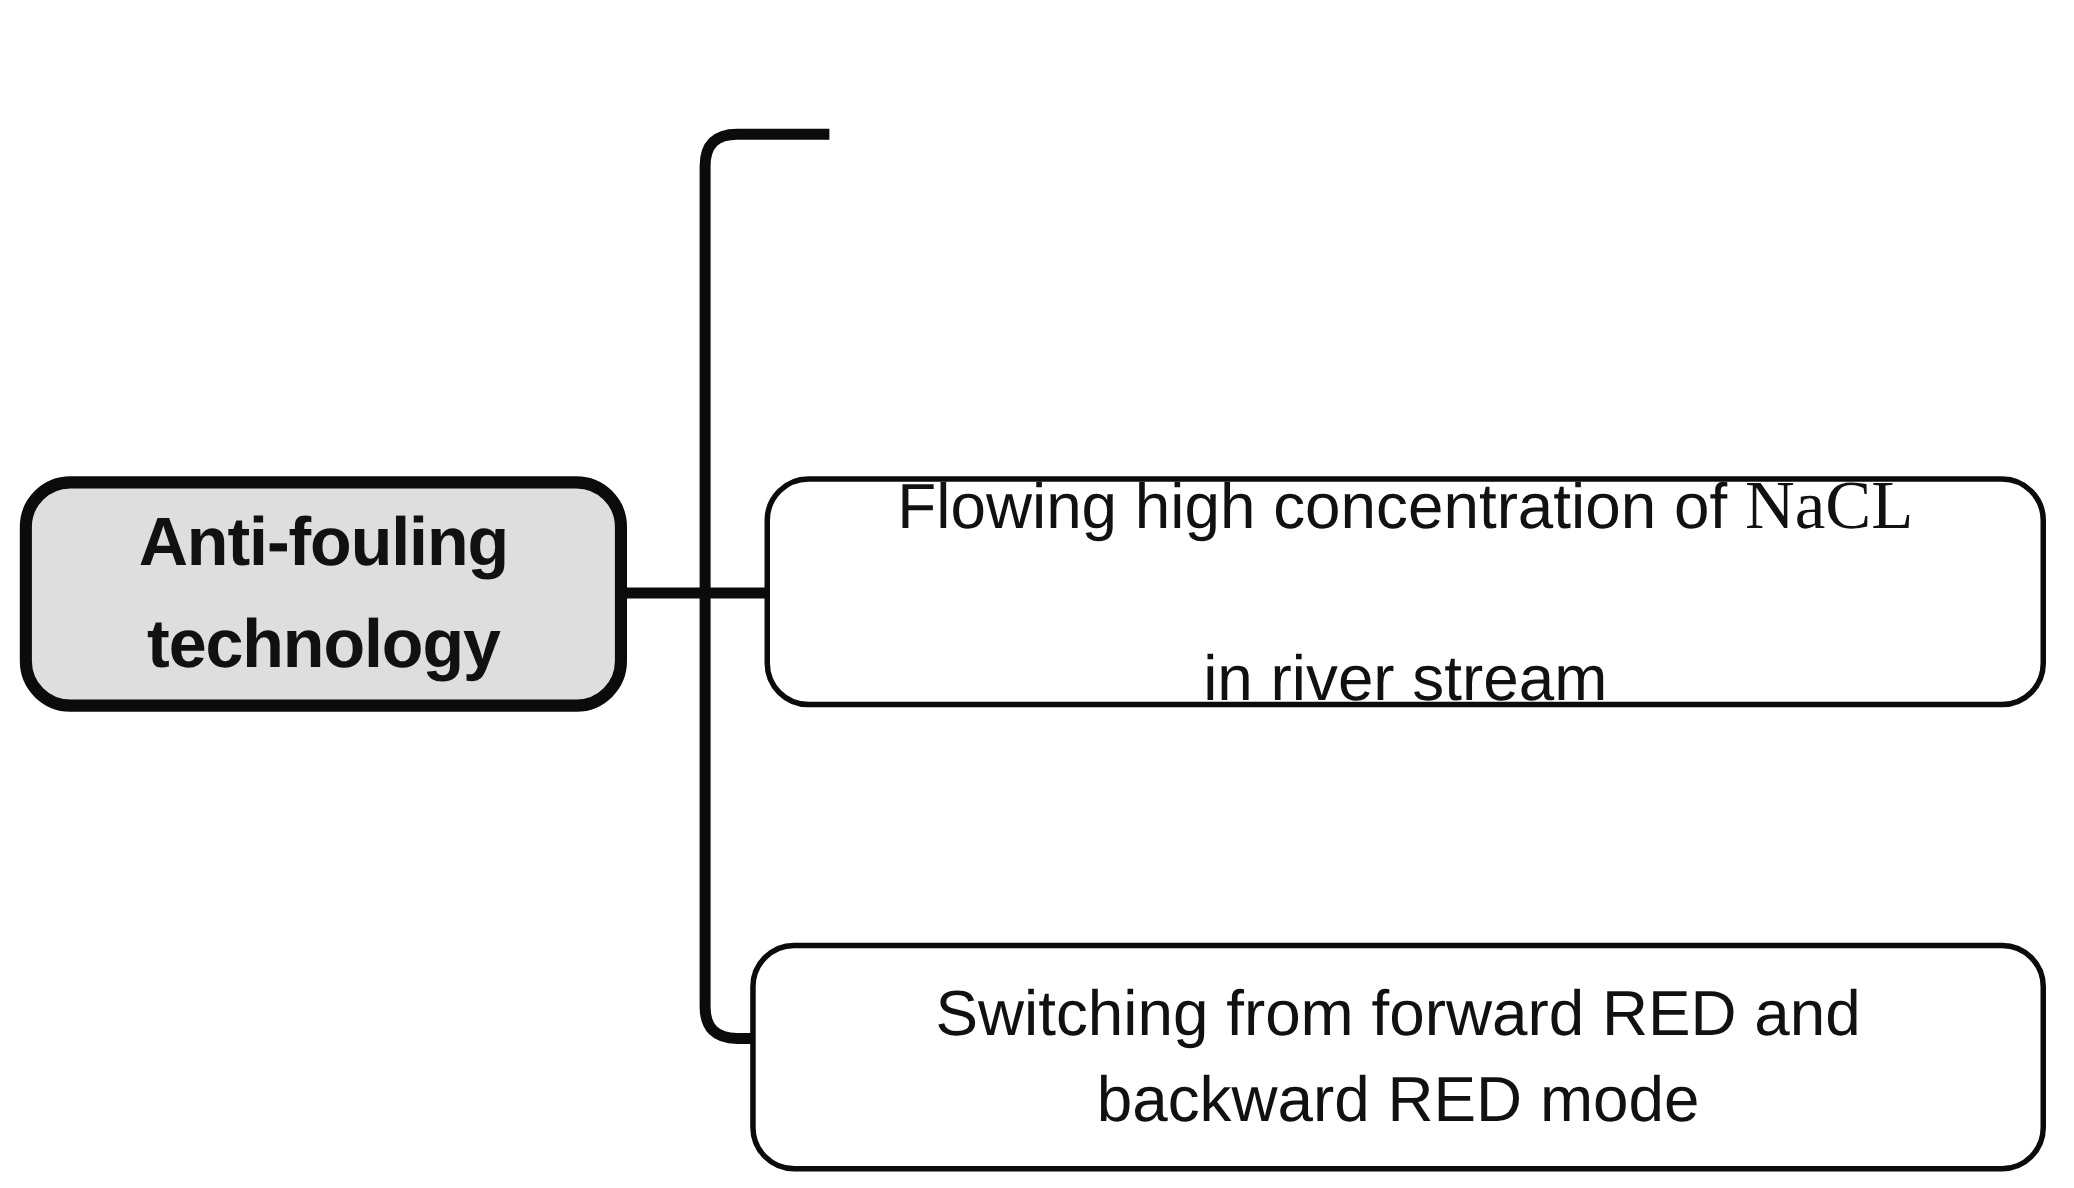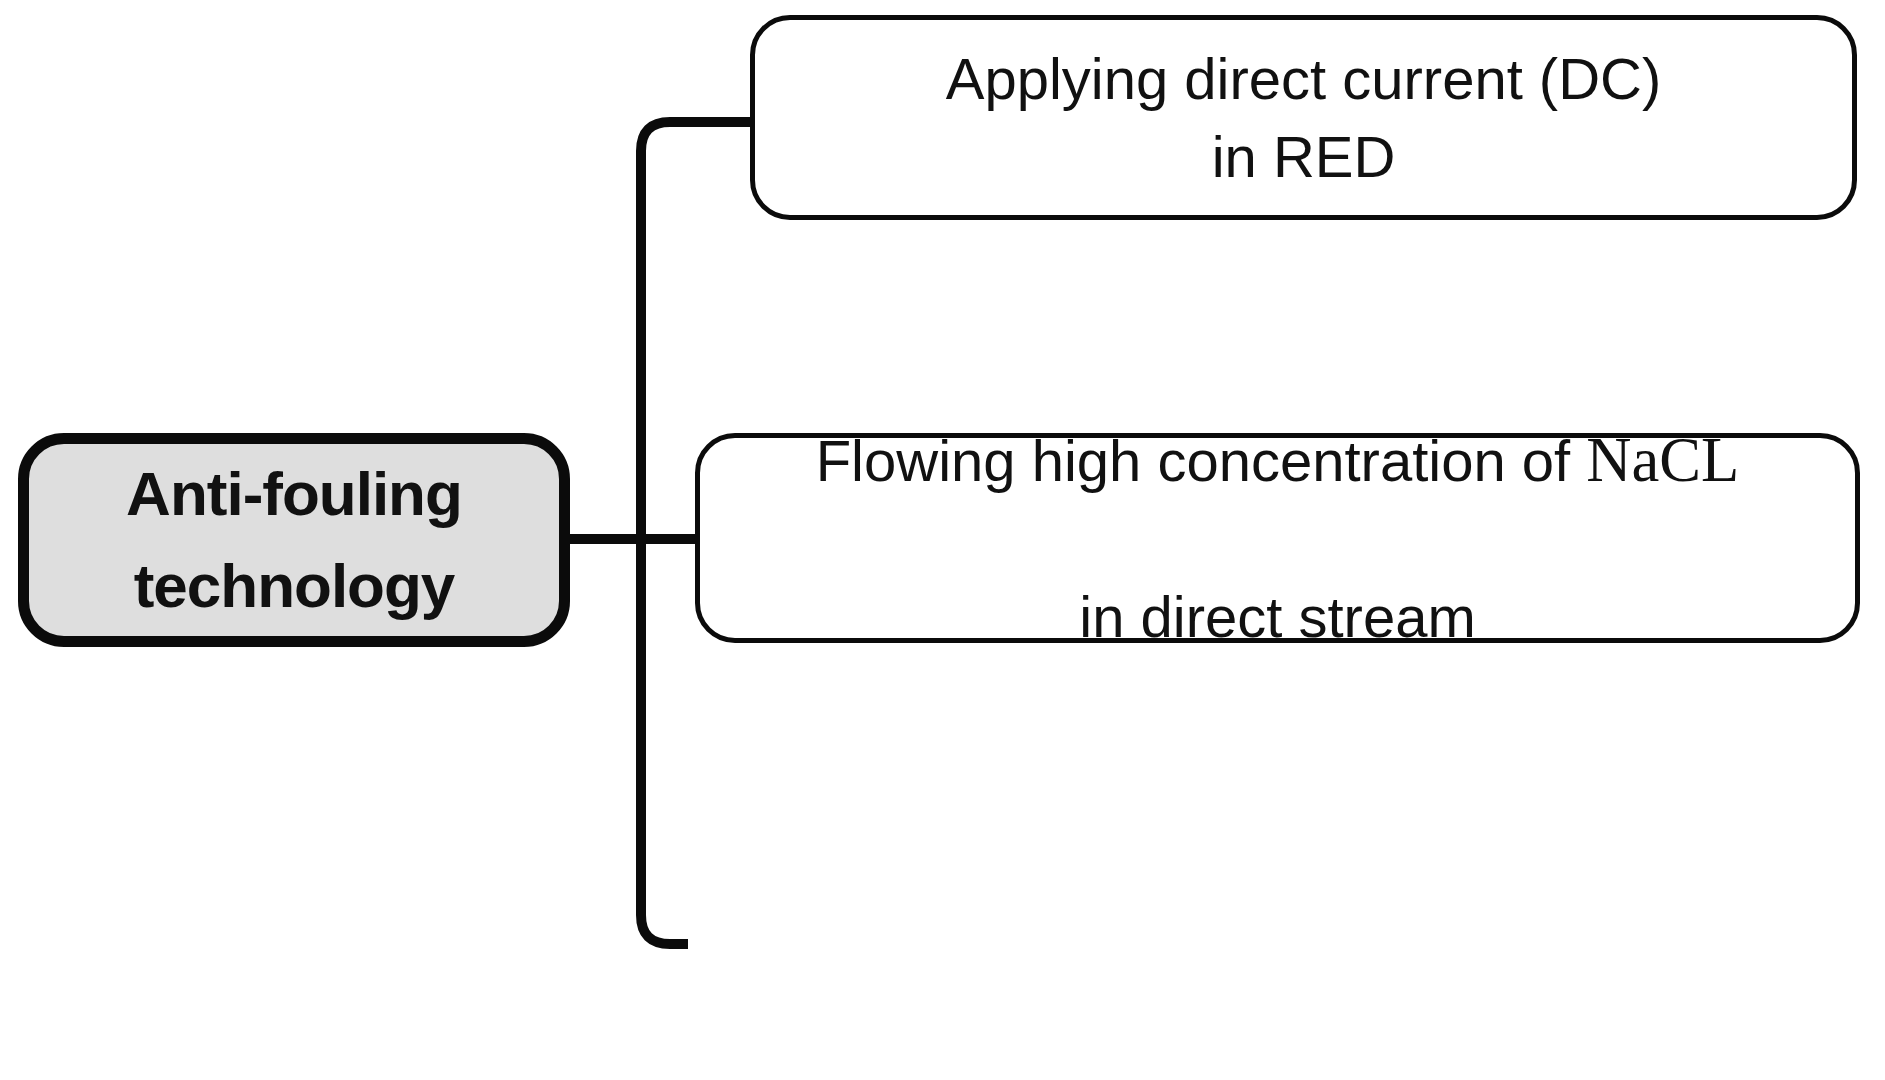--- a/index.html
+++ b/index.html
@@ -77,26 +77,26 @@
 
   <svg class="connectors" viewBox="0 0 1885 1080" xmlns="http://www.w3.org/2000/svg" aria-hidden="true">
     <path d="M 754 122 H 670 Q 641 122 641 151 V 915 Q 641 944 670 944 H 688"></path>
     <path d="M 556 539 H 700"></path>
   </svg>
 
   <div class="node root">
     <div class="root-label">Anti-fouling technology</div>
   </div>
 
-  <div class="node branch branch-1">
-    <div class="branch-label">Applying direct current (DC)
-in RED</div>
-  </div>
 
   <div class="node branch branch-2">
     <div class="branch-label">
       <div><span>Flowing high concentration of </span><span class="serif">NaCL</span></div>
-      <div>in direct stream</div>
+      <div>in river stream</div>
     </div>
   </div>
 
+  <div class="node branch branch-3">
+    <div class="branch-label">Switching from forward RED and
+backward RED mode</div>
+  </div>
 
 </div>
 
 </body></html>

